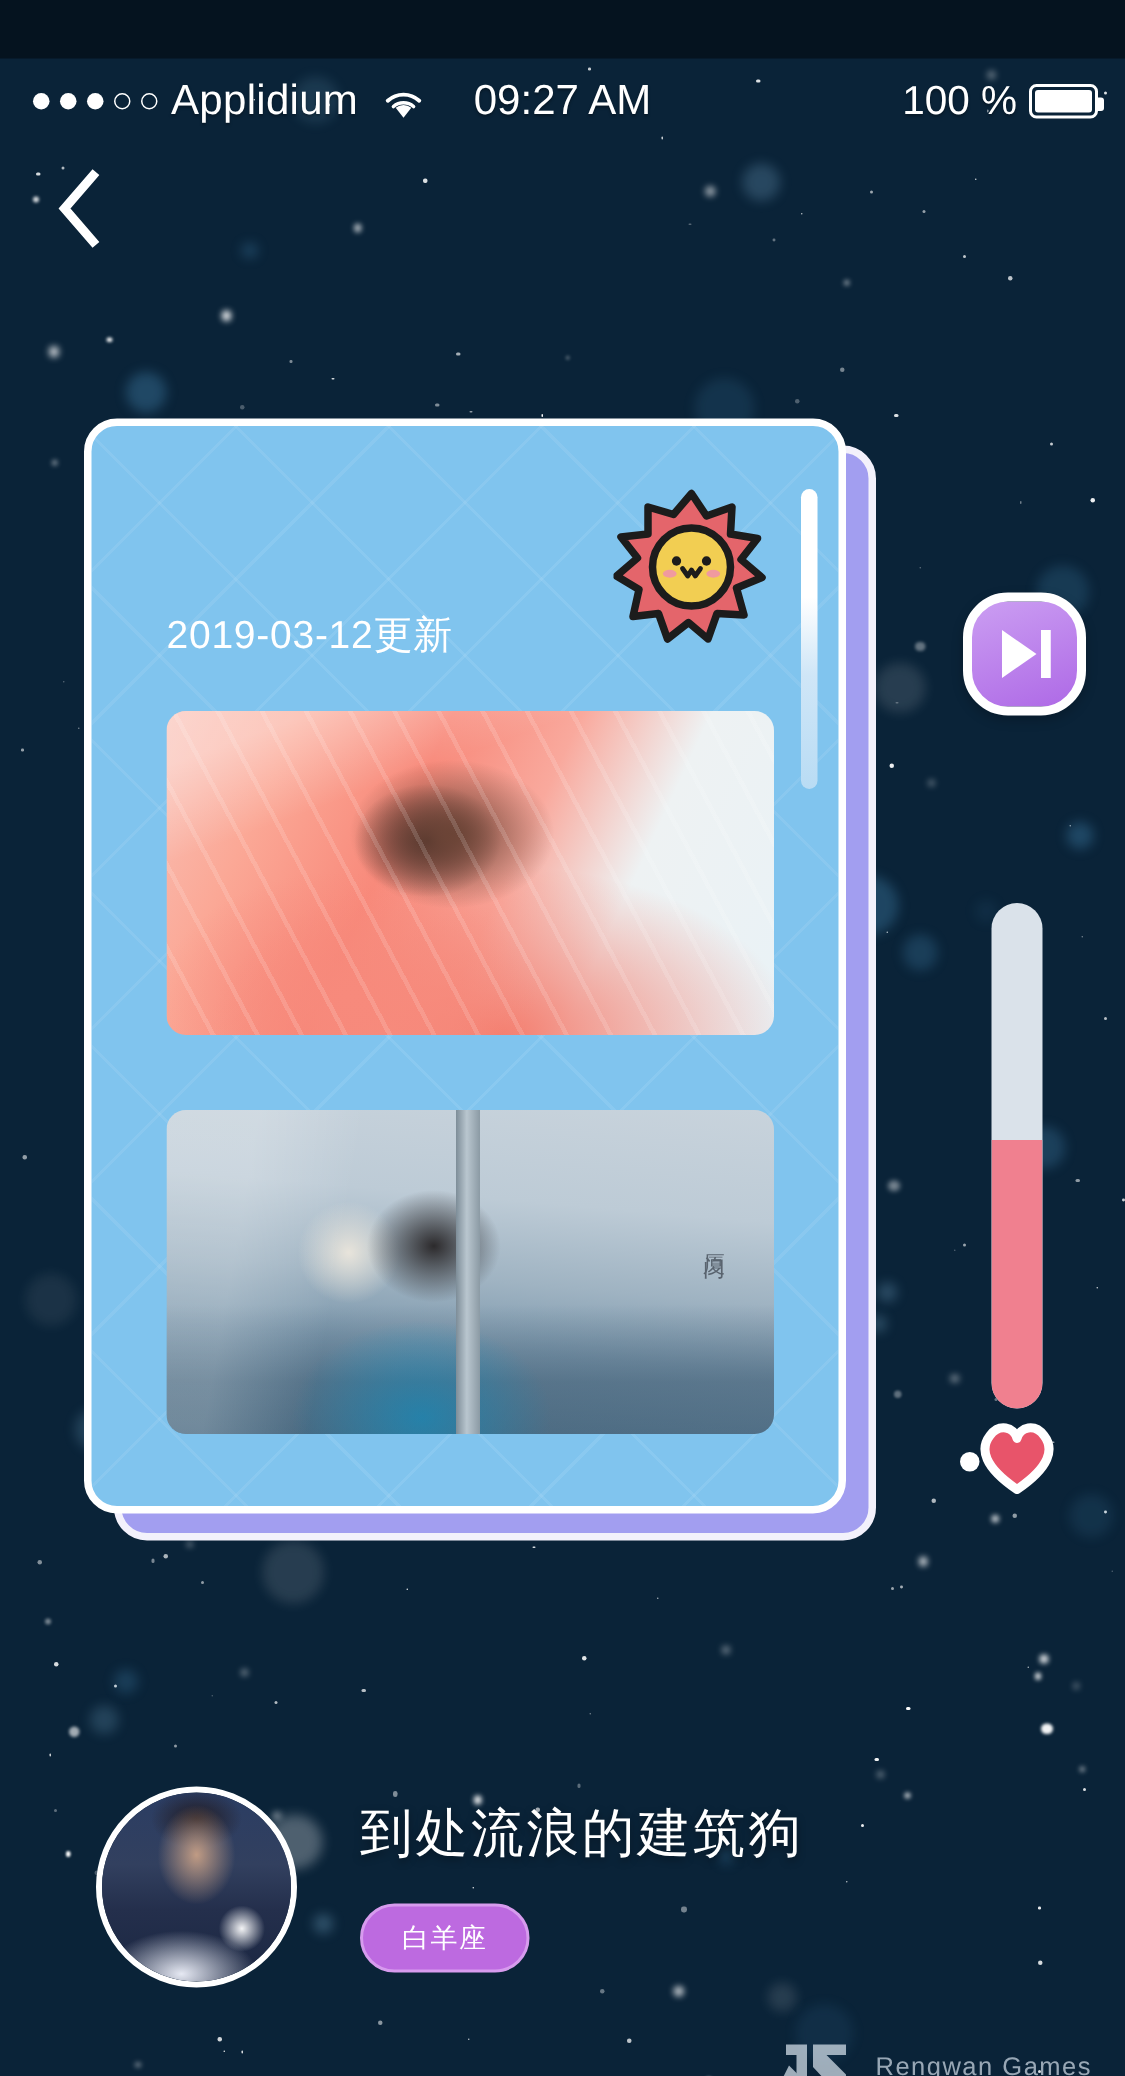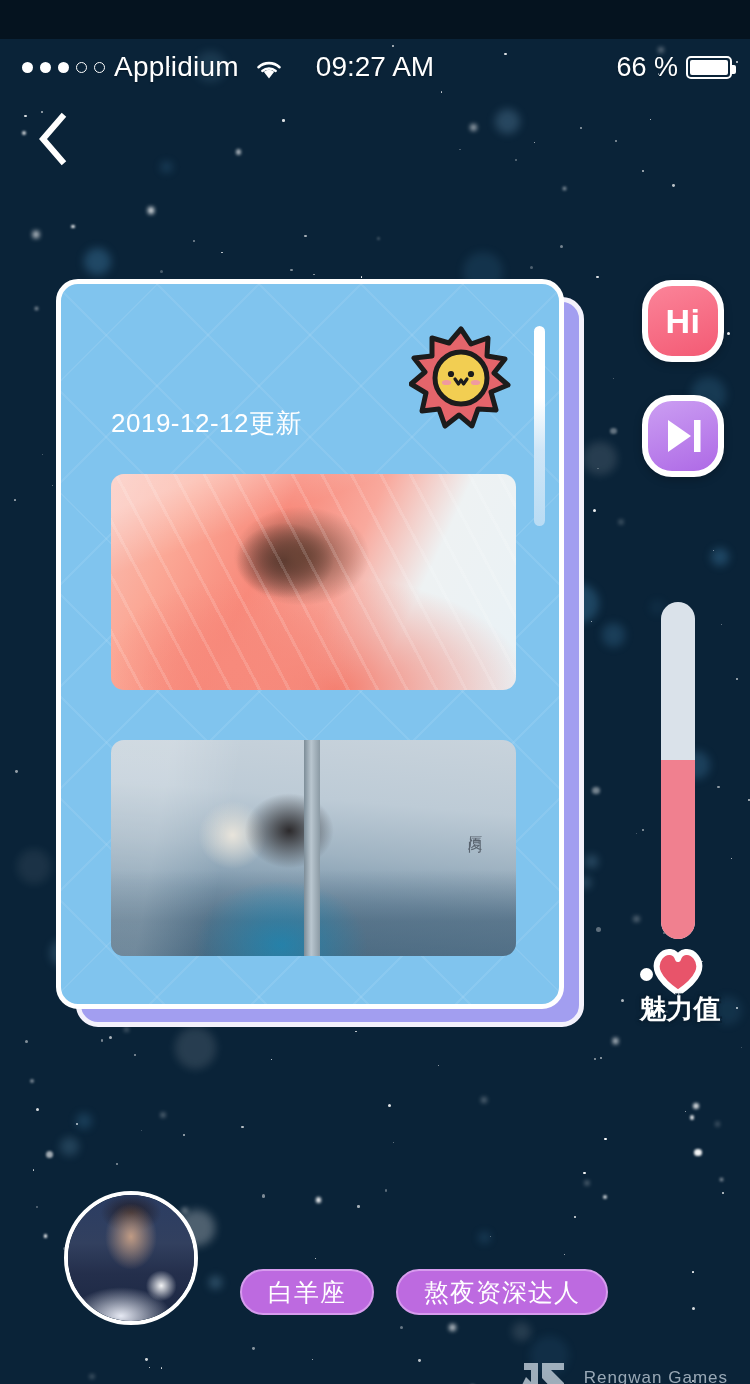--- a/index.html
+++ b/index.html
@@ -138,21 +138,21 @@
       radial-gradient(ellipse 36px 46px at 50% 33%, #c09b84 0%, rgba(192,155,132,0) 72%),
       radial-gradient(ellipse 40px 26px at 50% 14%, #211a20 0%, rgba(33,26,32,0) 76%),
       radial-gradient(circle 22px at 74% 72%, rgba(255,255,255,.95) 0%, rgba(255,255,255,0) 70%),
       radial-gradient(ellipse 70px 40px at 42% 96%, #e6e9f3 0%, rgba(230,233,243,0) 72%),
       linear-gradient(180deg,#2b3d63 0%,#32405f 38%,#242f4c 62%,#1b2742 100%);
   }
   .pname { position:absolute; left:240px; top:8px; color:#fff; font-size:35px; letter-spacing:2px;
            text-shadow:0 2px 6px rgba(0,0,0,.4); }
   .tags { position:absolute; left:240px; top:78px; display:flex; gap:22px; }
   .tag { height:46px; padding:0 26px; border-radius:23px; background:#bd6ae0; border:2px solid #d79bee;
-         color:#fff; font-size:25px; display:flex; align-items:center; justify-content:center;
+         color:#fff; font-size:18px; display:flex; align-items:center; justify-content:center;
          letter-spacing:1px; }
 
   
   .watermark { position:absolute; right:22px; bottom:20px; display:flex; align-items:center; gap:14px;
                opacity:.72; z-index:30; }
   .wm-text { display:flex; flex-direction:column; line-height:1.05; }
   .wm-cn { color:#e7edf4; font-size:32px; letter-spacing:2px; }
   .wm-en { color:#cfdbe6; font-size:17px; letter-spacing:1px; }
 </style>
 </head>
@@ -470,40 +470,40 @@
       <span class="wifi">
         <svg width="30" height="22" viewBox="0 0 30 22">
           <path d="M15 20.5 L9.8 13.8 A8.4 8.4 0 0 1 20.2 13.8 Z" fill="#fff"></path>
           <path d="M4.5 9.2 A15.5 15.5 0 0 1 25.5 9.2" stroke="#fff" stroke-width="2.6" fill="none" stroke-linecap="round"></path>
           <path d="M8.3 13.0 A10.2 10.2 0 0 1 21.7 13.0" stroke="#fff" stroke-width="2.4" fill="none" stroke-linecap="round"></path>
         </svg>
       </span>
     </div>
     <div class="sb-center">09:27 AM</div>
     <div class="sb-right">
-      <span>66 %</span>
+      <span>100 %</span>
       <span class="batt">
           <i></i>
         </span>
     </div>
   </div>
 
   <div class="backbtn">
     <svg width="34" height="54" viewBox="0 0 34 54">
       <path d="M27 5 L8 27 L27 49" stroke="#fff" stroke-width="6" fill="none" stroke-linecap="square"></path>
     </svg>
   </div>
 
   <div class="card-stack">
     <div class="card-back"></div>
 
     <div class="card-front">
       <div class="grid-pattern"></div>
 
-      <div class="card-sub">2019-12-12更新</div>
+      <div class="card-sub">2019-03-12更新</div>
 
       <div class="sun-badge">
         <svg width="104" height="104" viewBox="0 0 104 104">
           <path d="M52 3 L62 18 L79 12 L78 30 L96 33 L85 47 L99 59 L82 66 L87 84 L69 83 L63 100 L50 89 L36 100 L30 83 L13 85 L17 67 L2 58 L16 46 L5 32 L23 30 L23 12 L40 17 Z" fill="#e4656b" stroke="#1c1c1c" stroke-width="5" stroke-linejoin="round"></path>
           <circle cx="52" cy="52" r="26" fill="#f2ce52" stroke="#1c1c1c" stroke-width="5"></circle>
           <circle cx="42" cy="48" r="3.1" fill="#1c1c1c"></circle>
           <circle cx="62" cy="48" r="3.1" fill="#1c1c1c"></circle>
           <path d="M46 53 L49.5 58 L52 54 L54.5 58 L58 53" stroke="#1c1c1c" stroke-width="3.2" fill="none" stroke-linecap="round" stroke-linejoin="round"></path>
           <ellipse cx="37.5" cy="56.5" rx="4.6" ry="2.6" fill="#f09a9f"></ellipse>
           <ellipse cx="66.5" cy="56.5" rx="4.6" ry="2.6" fill="#f09a9f"></ellipse>
@@ -517,52 +517,48 @@
       </div>
 
       <div class="photo p2">
         <div class="p2-art"></div>
         <div class="pole"></div>
         <div class="photo-overlay-text">厦门</div>
       </div>
     </div>
   </div>
 
-  <div class="sidebtn btn-hi">
-    <span>Hi</span>
-  </div>
 
   <div class="sidebtn btn-next">
     <svg width="44" height="42" viewBox="0 0 44 42">
       <path d="M7 5 L30 21 L7 37 Z" fill="#fff"></path>
       <rect x="33" y="5" width="6.5" height="32" fill="#fff"></rect>
     </svg>
   </div>
 
   <div class="meter">
     <div class="meter-track">
       <div class="meter-fill" id="meterFill" style="height: 53%; background: rgb(240, 128, 143);"></div>
     </div>
   </div>
 
   <div class="heart-wrap">
     <span class="heart-dot"></span>
     <svg width="56" height="52" viewBox="0 0 56 52">
       <path d="M28 49 C6 34 3 22 10 13 C16 5 26 7 28 15 C30 7 40 5 46 13 C53 22 50 34 28 49 Z" fill="#e8546a" stroke="#ffffff" stroke-width="6" stroke-linejoin="round"></path>
     </svg>
   </div>
-  <div class="meter-label">魅力值</div>
 
   <div class="profile">
     <div class="avatar">
       <div class="avatar-art"></div>
     </div>
+    <div class="pname">到处流浪的建筑狗</div>
     <div class="tags" id="tagList">
         <div class="tag">白羊座</div>
-        <div class="tag">熬夜资深达人</div>
       </div>
   </div>
 
   <div class="watermark">
     <svg width="52" height="50" viewBox="0 0 52 50">
       <path d="M6 10 L20 10 L20 40 L13 40 L13 17 L6 17 Z" fill="#d7e2ec"></path>
       <path d="M24 10 L46 10 L46 17 L33 17 L46 30 L46 40 L38 40 L24 25 Z" fill="#d7e2ec"></path>
       <path d="M8 24 L18 34 L12 40 L4 32 Z" fill="#d7e2ec"></path>
     </svg>
     <div class="wm-text">

